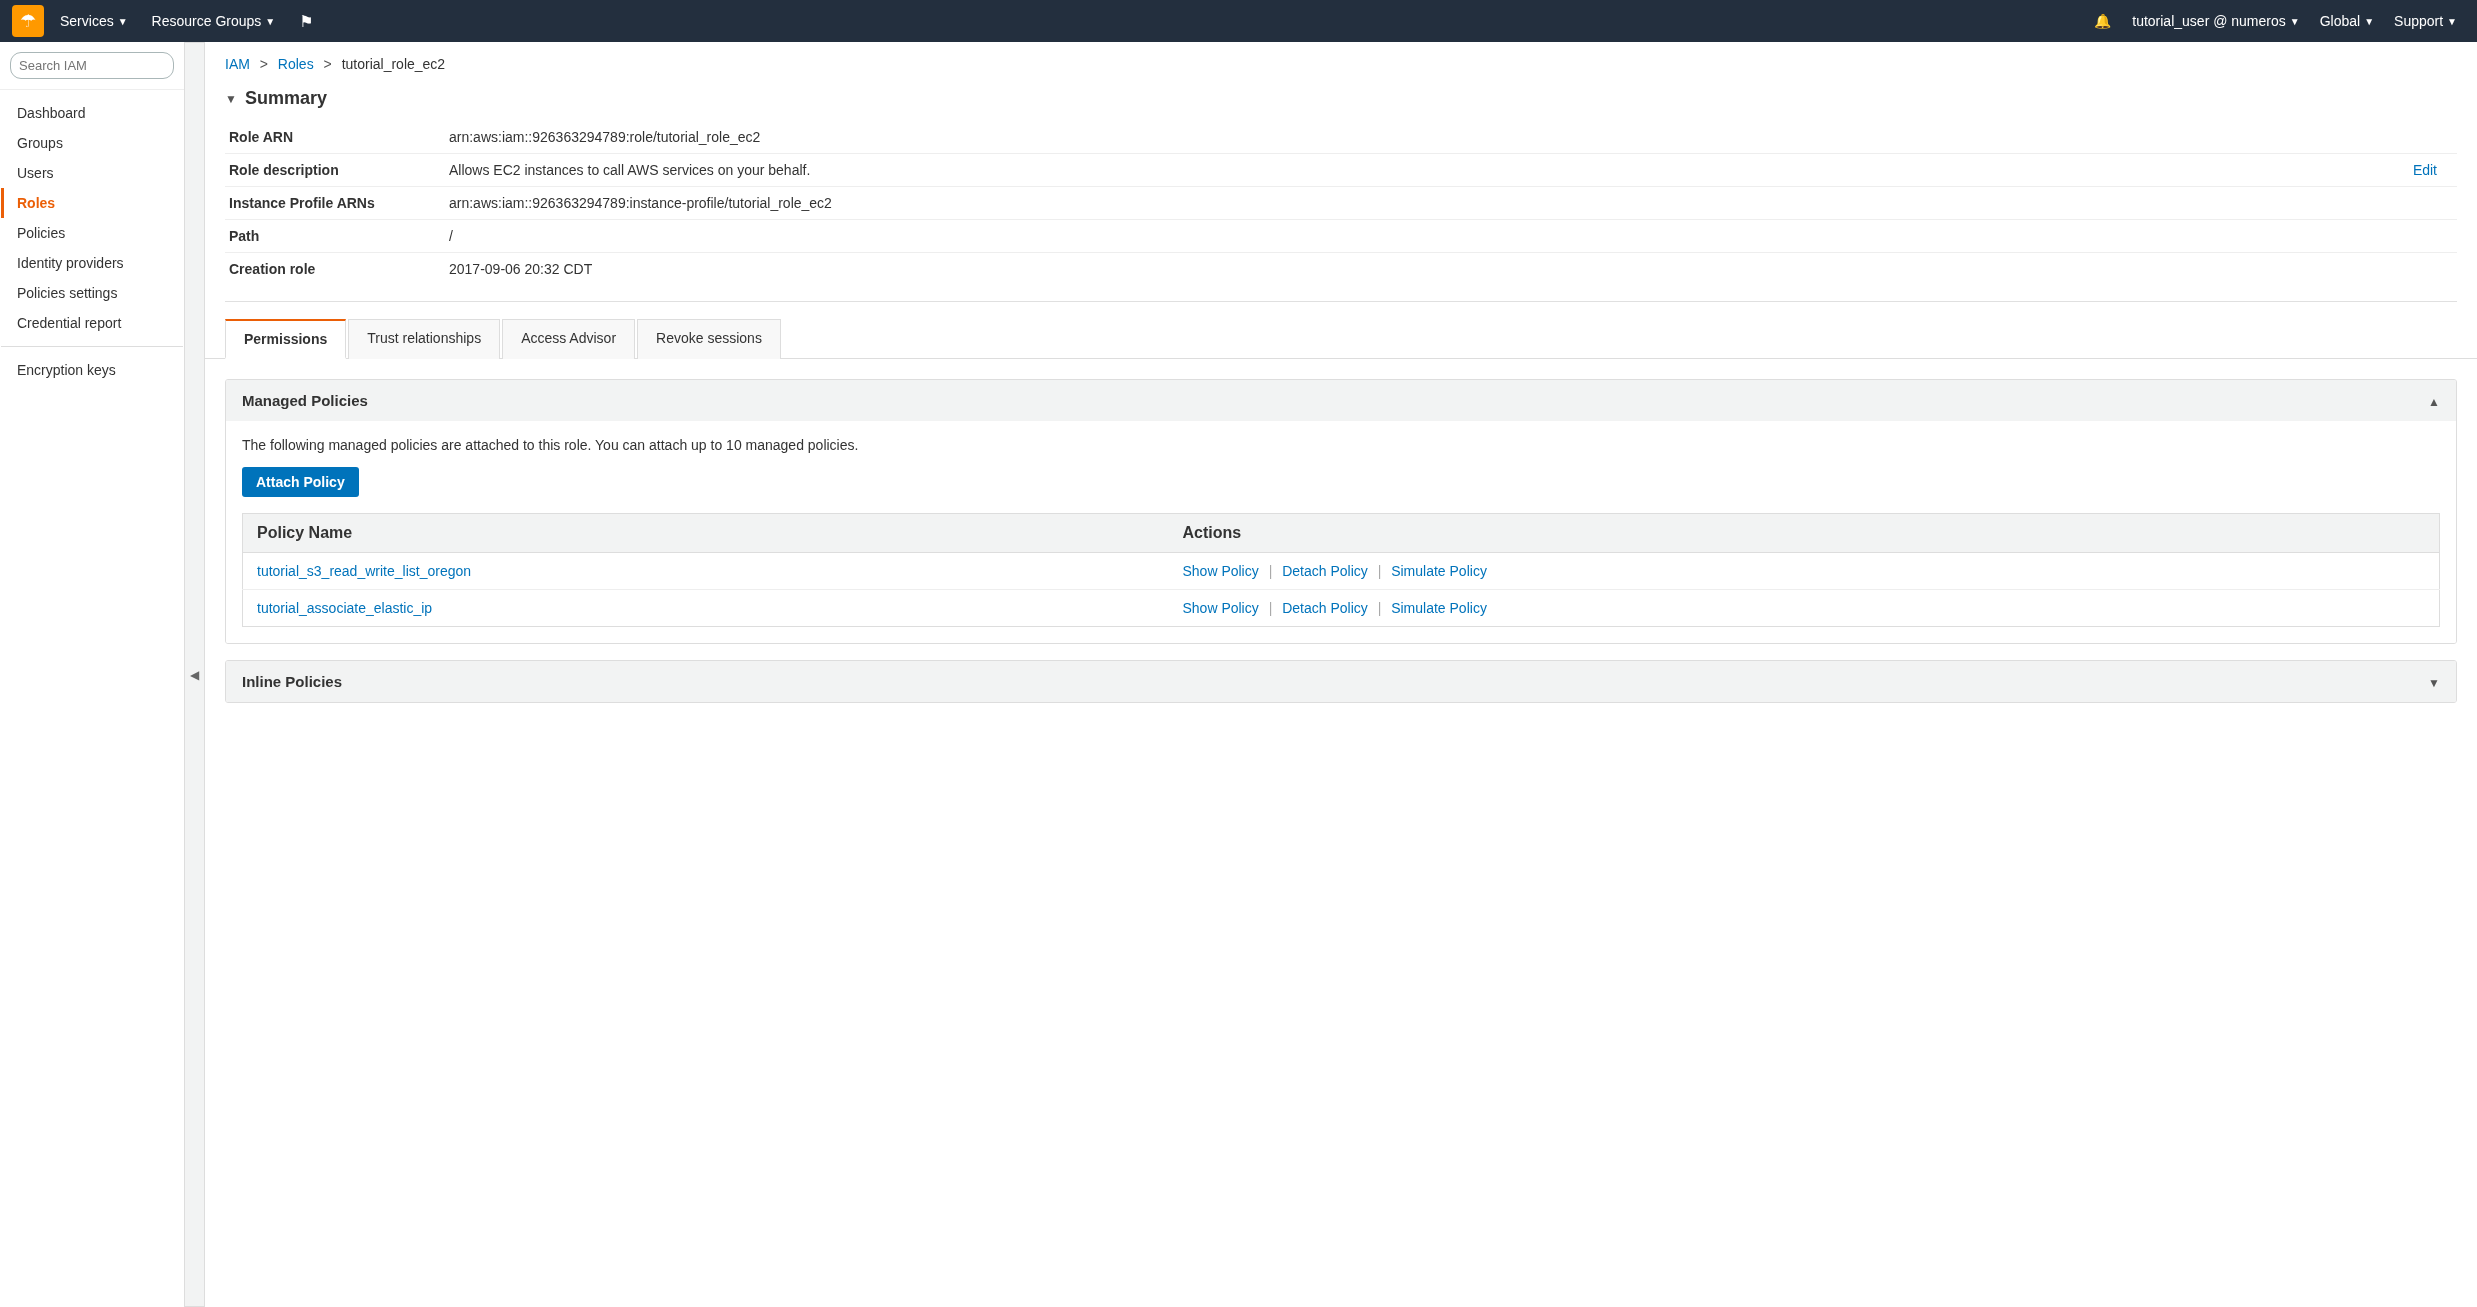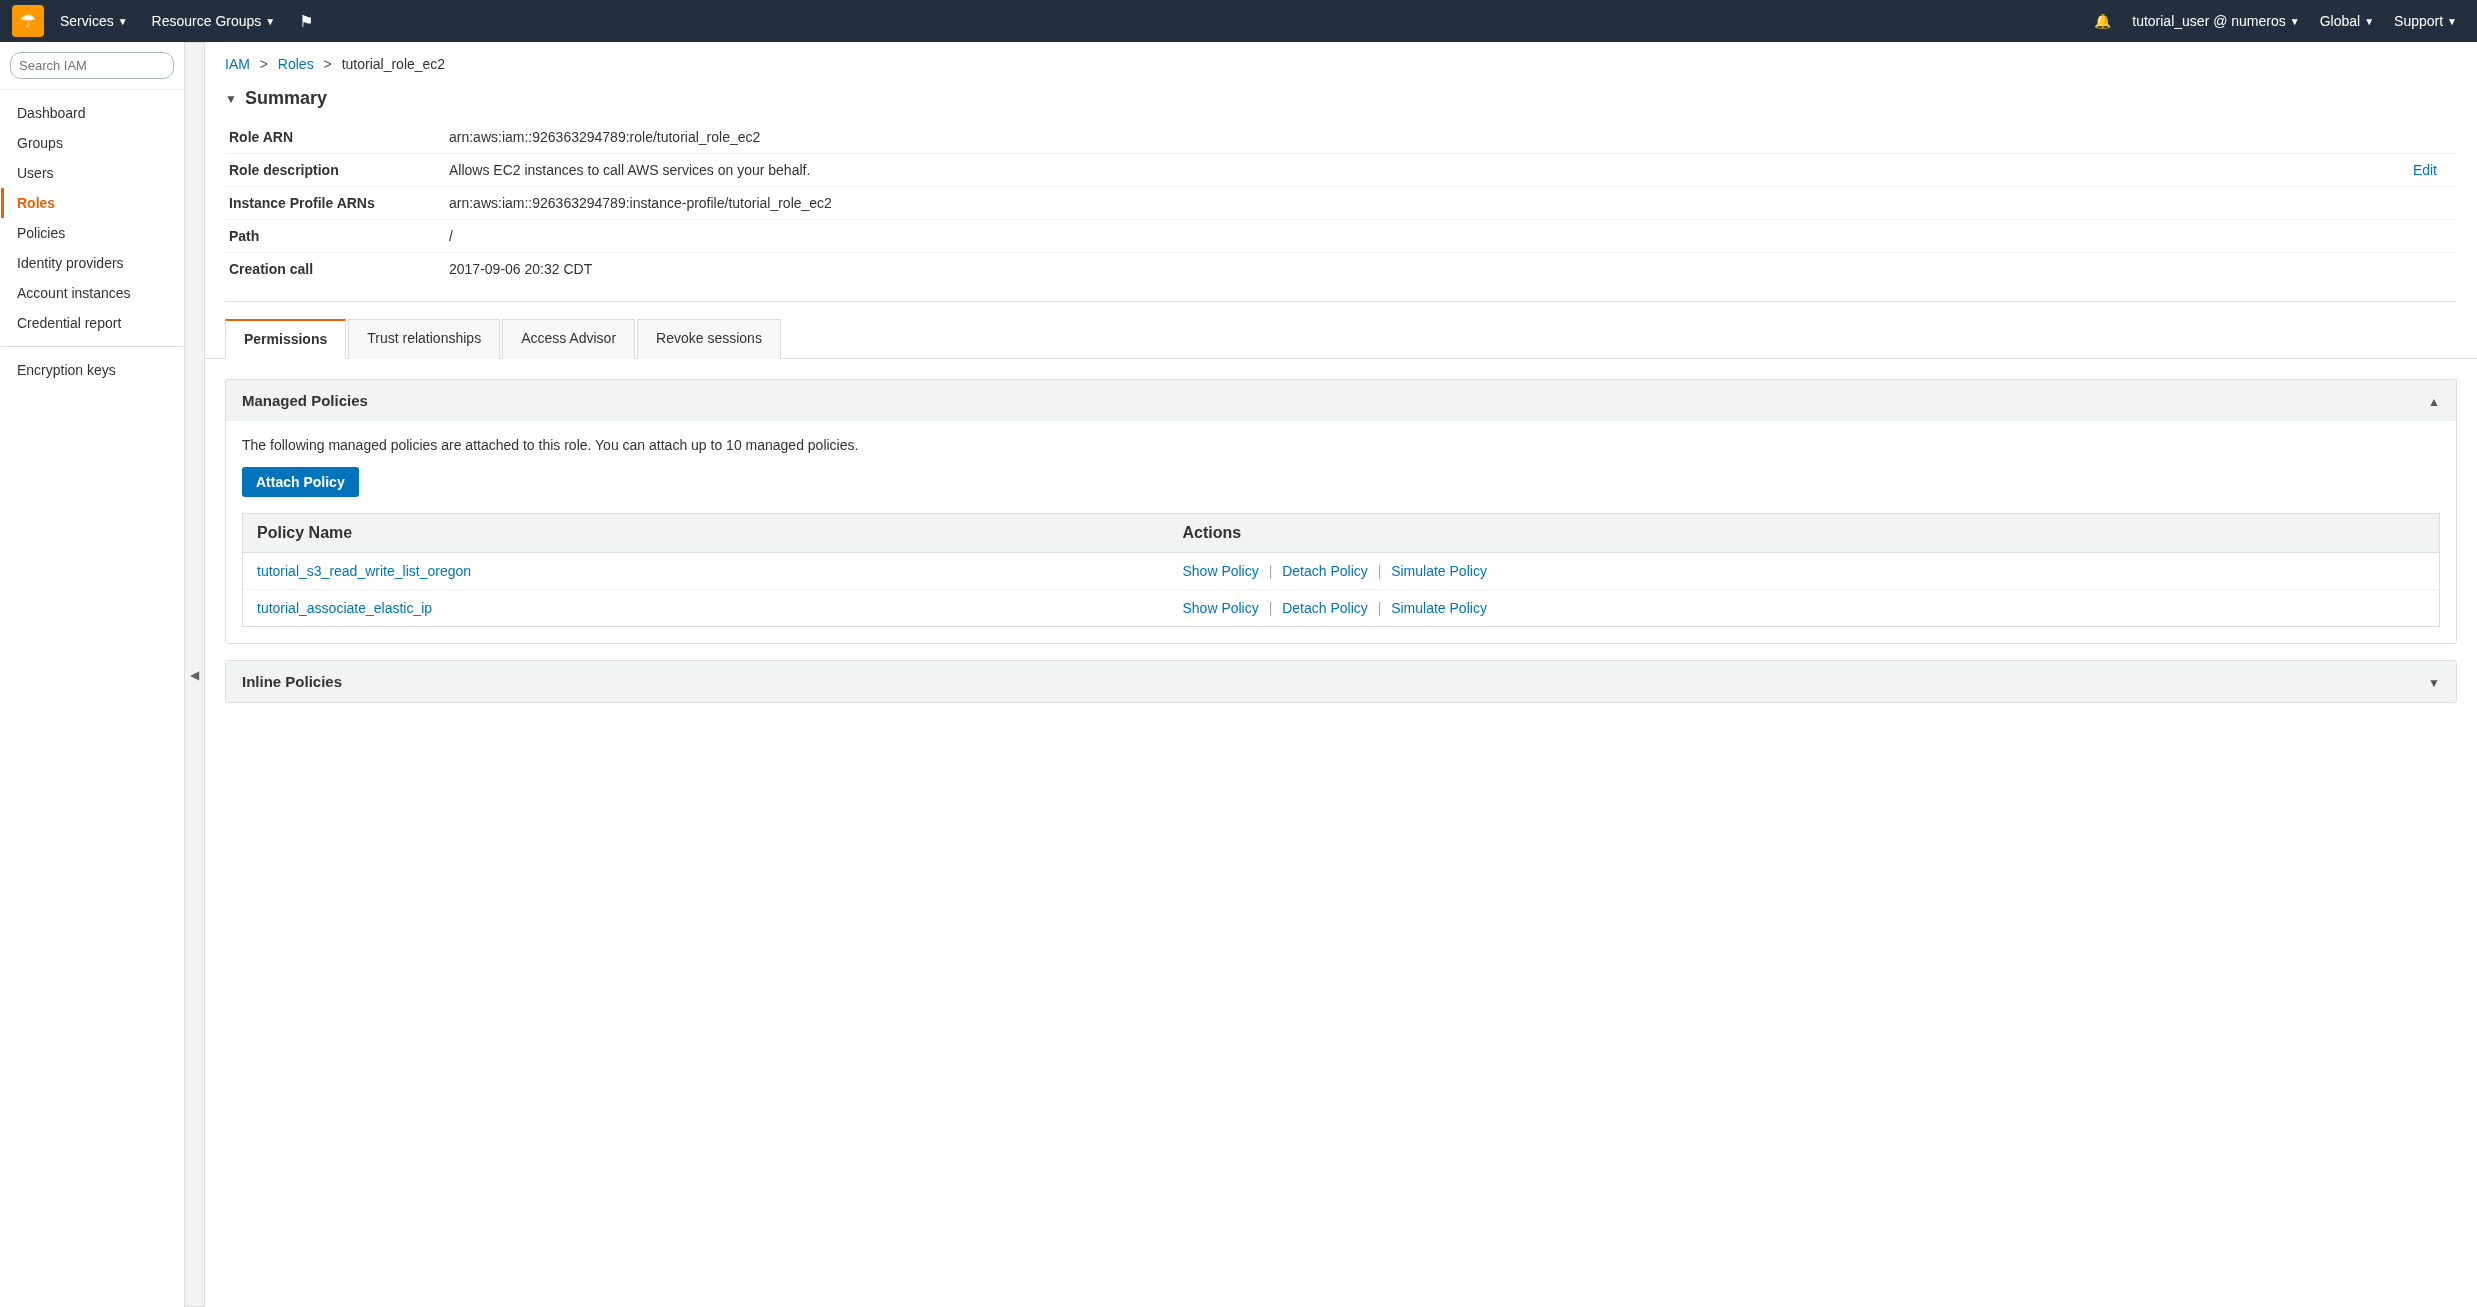--- a/index.html
+++ b/index.html
@@ -339,21 +339,21 @@
       <div class="sidebar-search">
         <input type="text" placeholder="Search IAM" style="">
       </div>
       <nav class="sidebar-nav">
         <a class="sidebar-nav-item">Dashboard</a>
         <a class="sidebar-nav-item">Groups</a>
         <a class="sidebar-nav-item">Users</a>
         <a class="sidebar-nav-item active">Roles</a>
         <a class="sidebar-nav-item">Policies</a>
         <a class="sidebar-nav-item">Identity providers</a>
-        <a class="sidebar-nav-item">Account instances</a>
+        <a class="sidebar-nav-item">Policies settings</a>
         <a class="sidebar-nav-item">Credential report</a>
         <hr class="sidebar-divider">
         <a class="sidebar-nav-item">Encryption keys</a>
       </nav>
     </aside>
 
     <div class="sidebar-collapse-btn">◀</div>
   </div>
 
   <main class="main-content">
@@ -389,21 +389,21 @@
             <td class="label">Instance Profile ARNs</td>
             <td class="value">arn:aws:iam::926363294789:instance-profile/tutorial_role_ec2</td>
             <td></td>
           </tr>
           <tr>
             <td class="label">Path</td>
             <td class="value">/</td>
             <td></td>
           </tr>
           <tr>
-            <td class="label">Creation call</td>
+            <td class="label">Creation role</td>
             <td class="value">2017-09-06 20:32 CDT</td>
             <td></td>
           </tr>
         </tbody>
       </table>
       <hr class="summary-divider">
     </div>
 
     <div class="tabs-container">
       <div class="tab active">Permissions</div>

